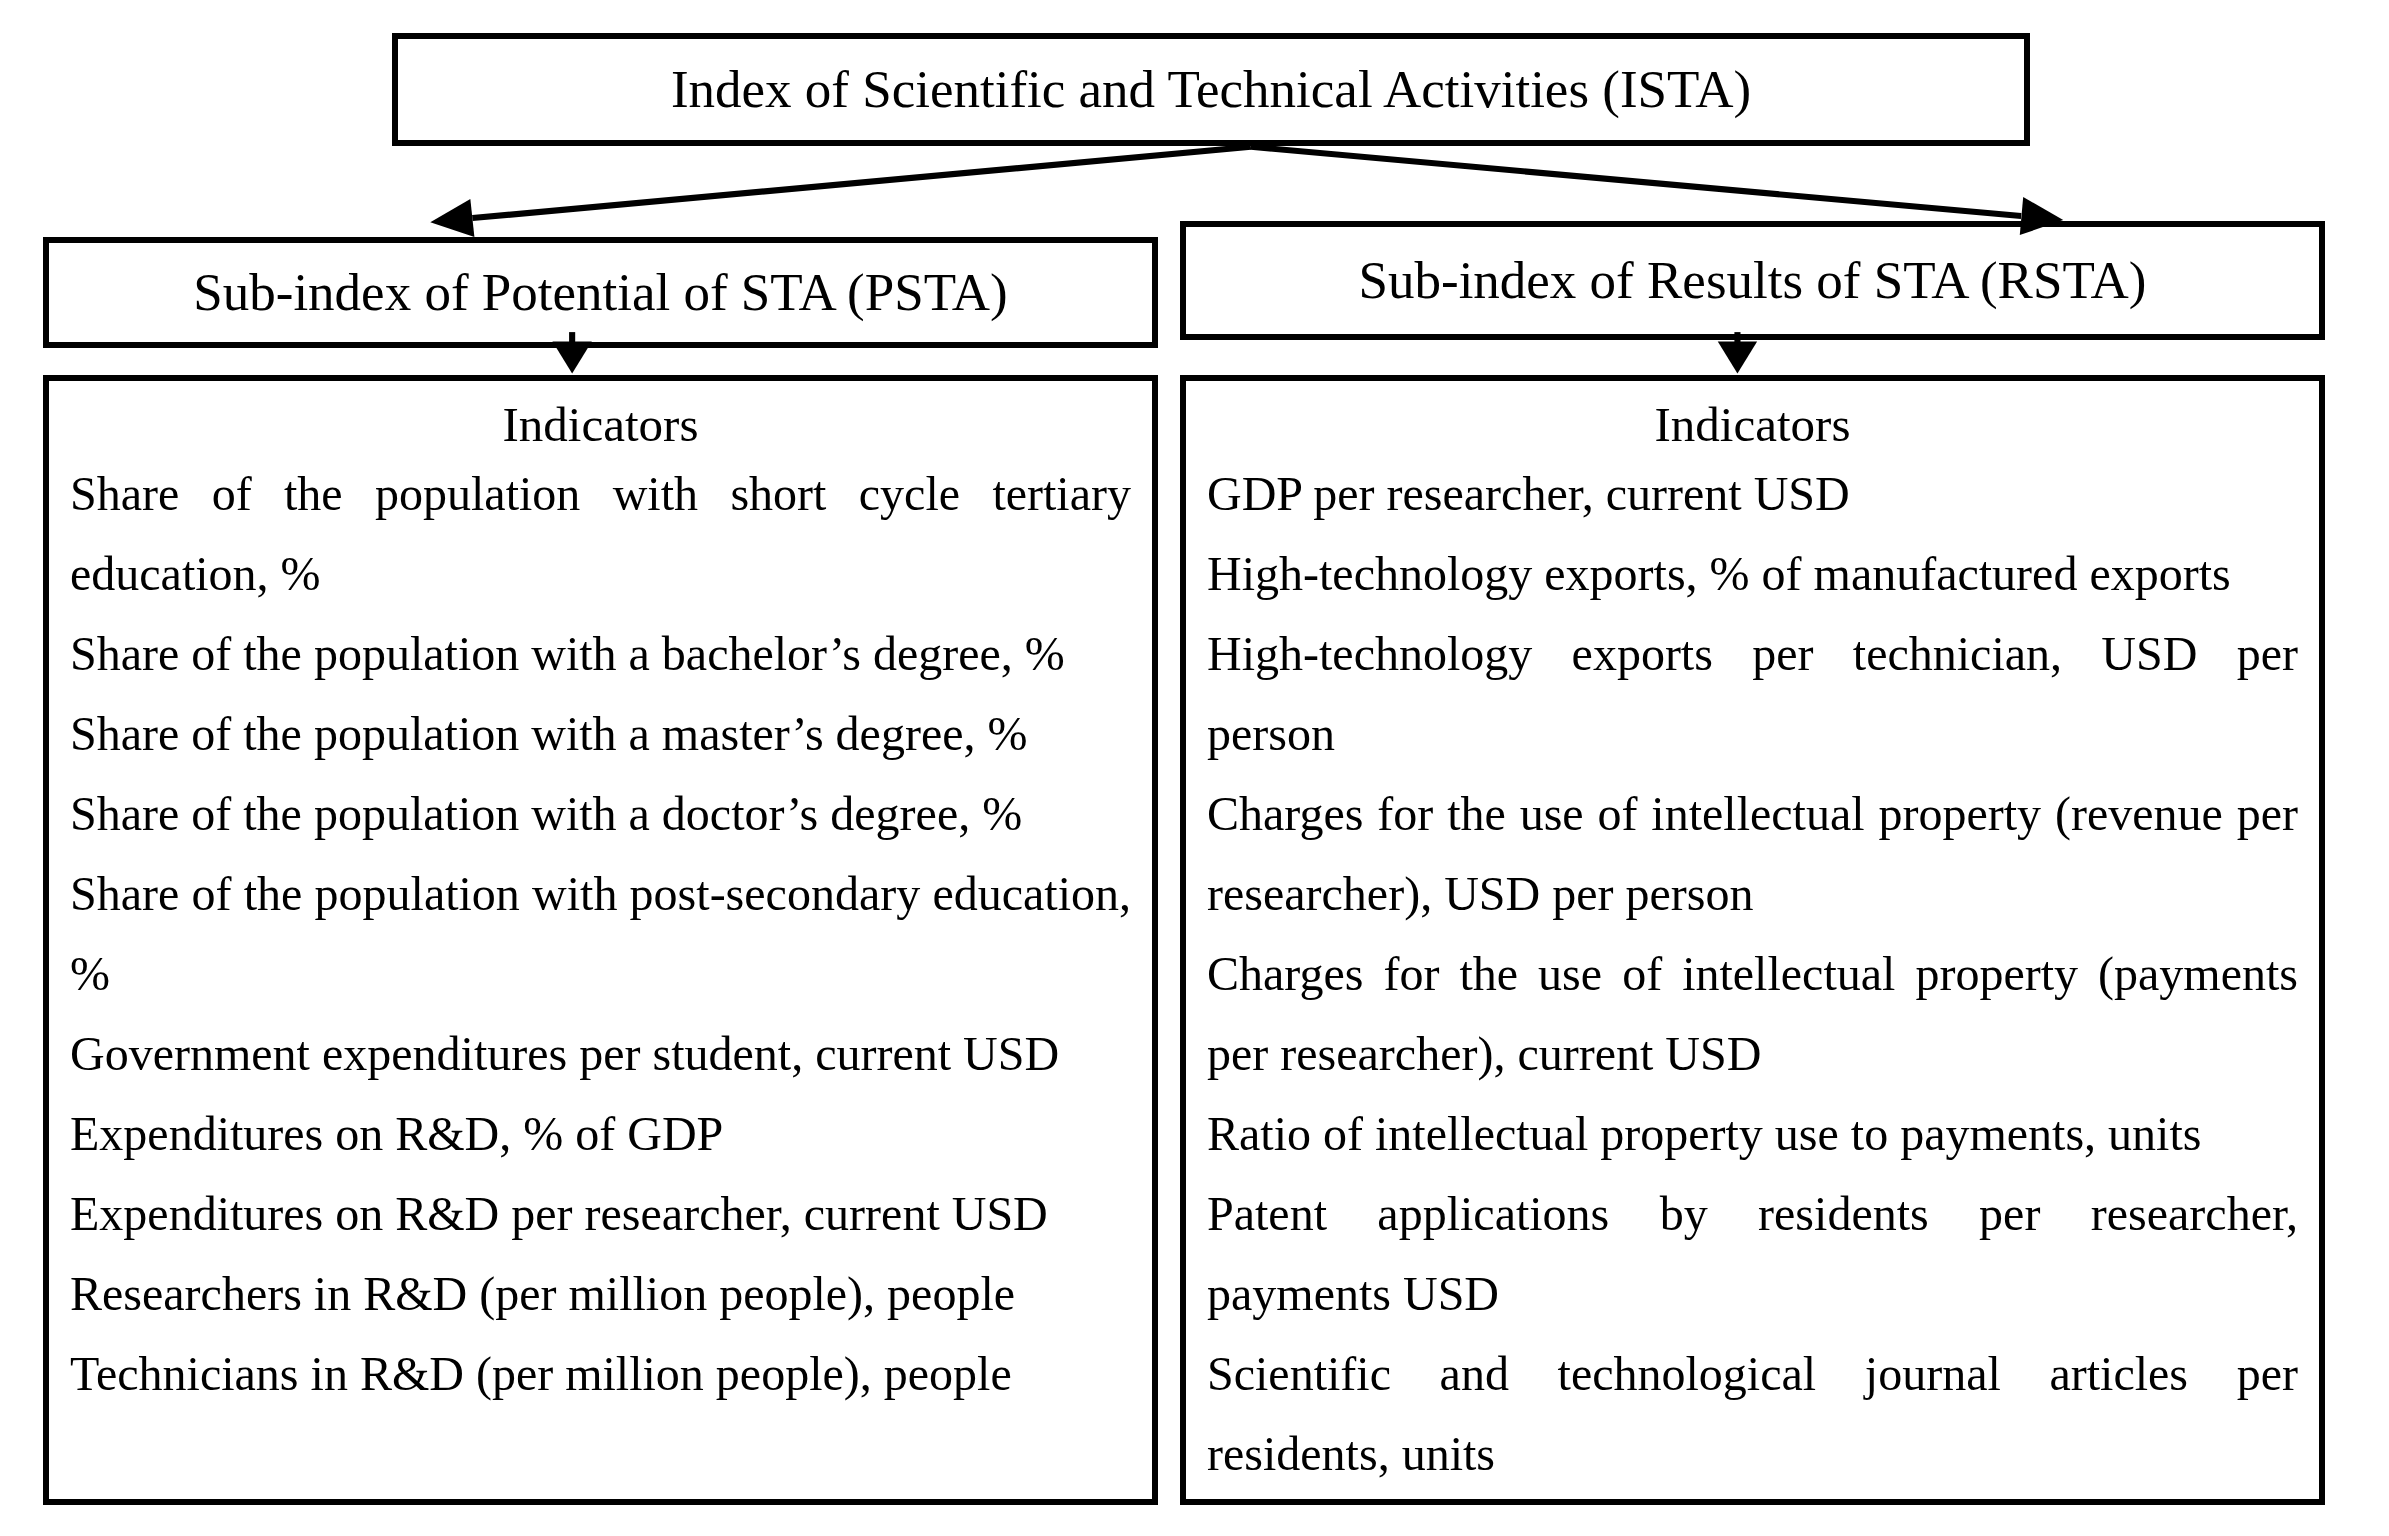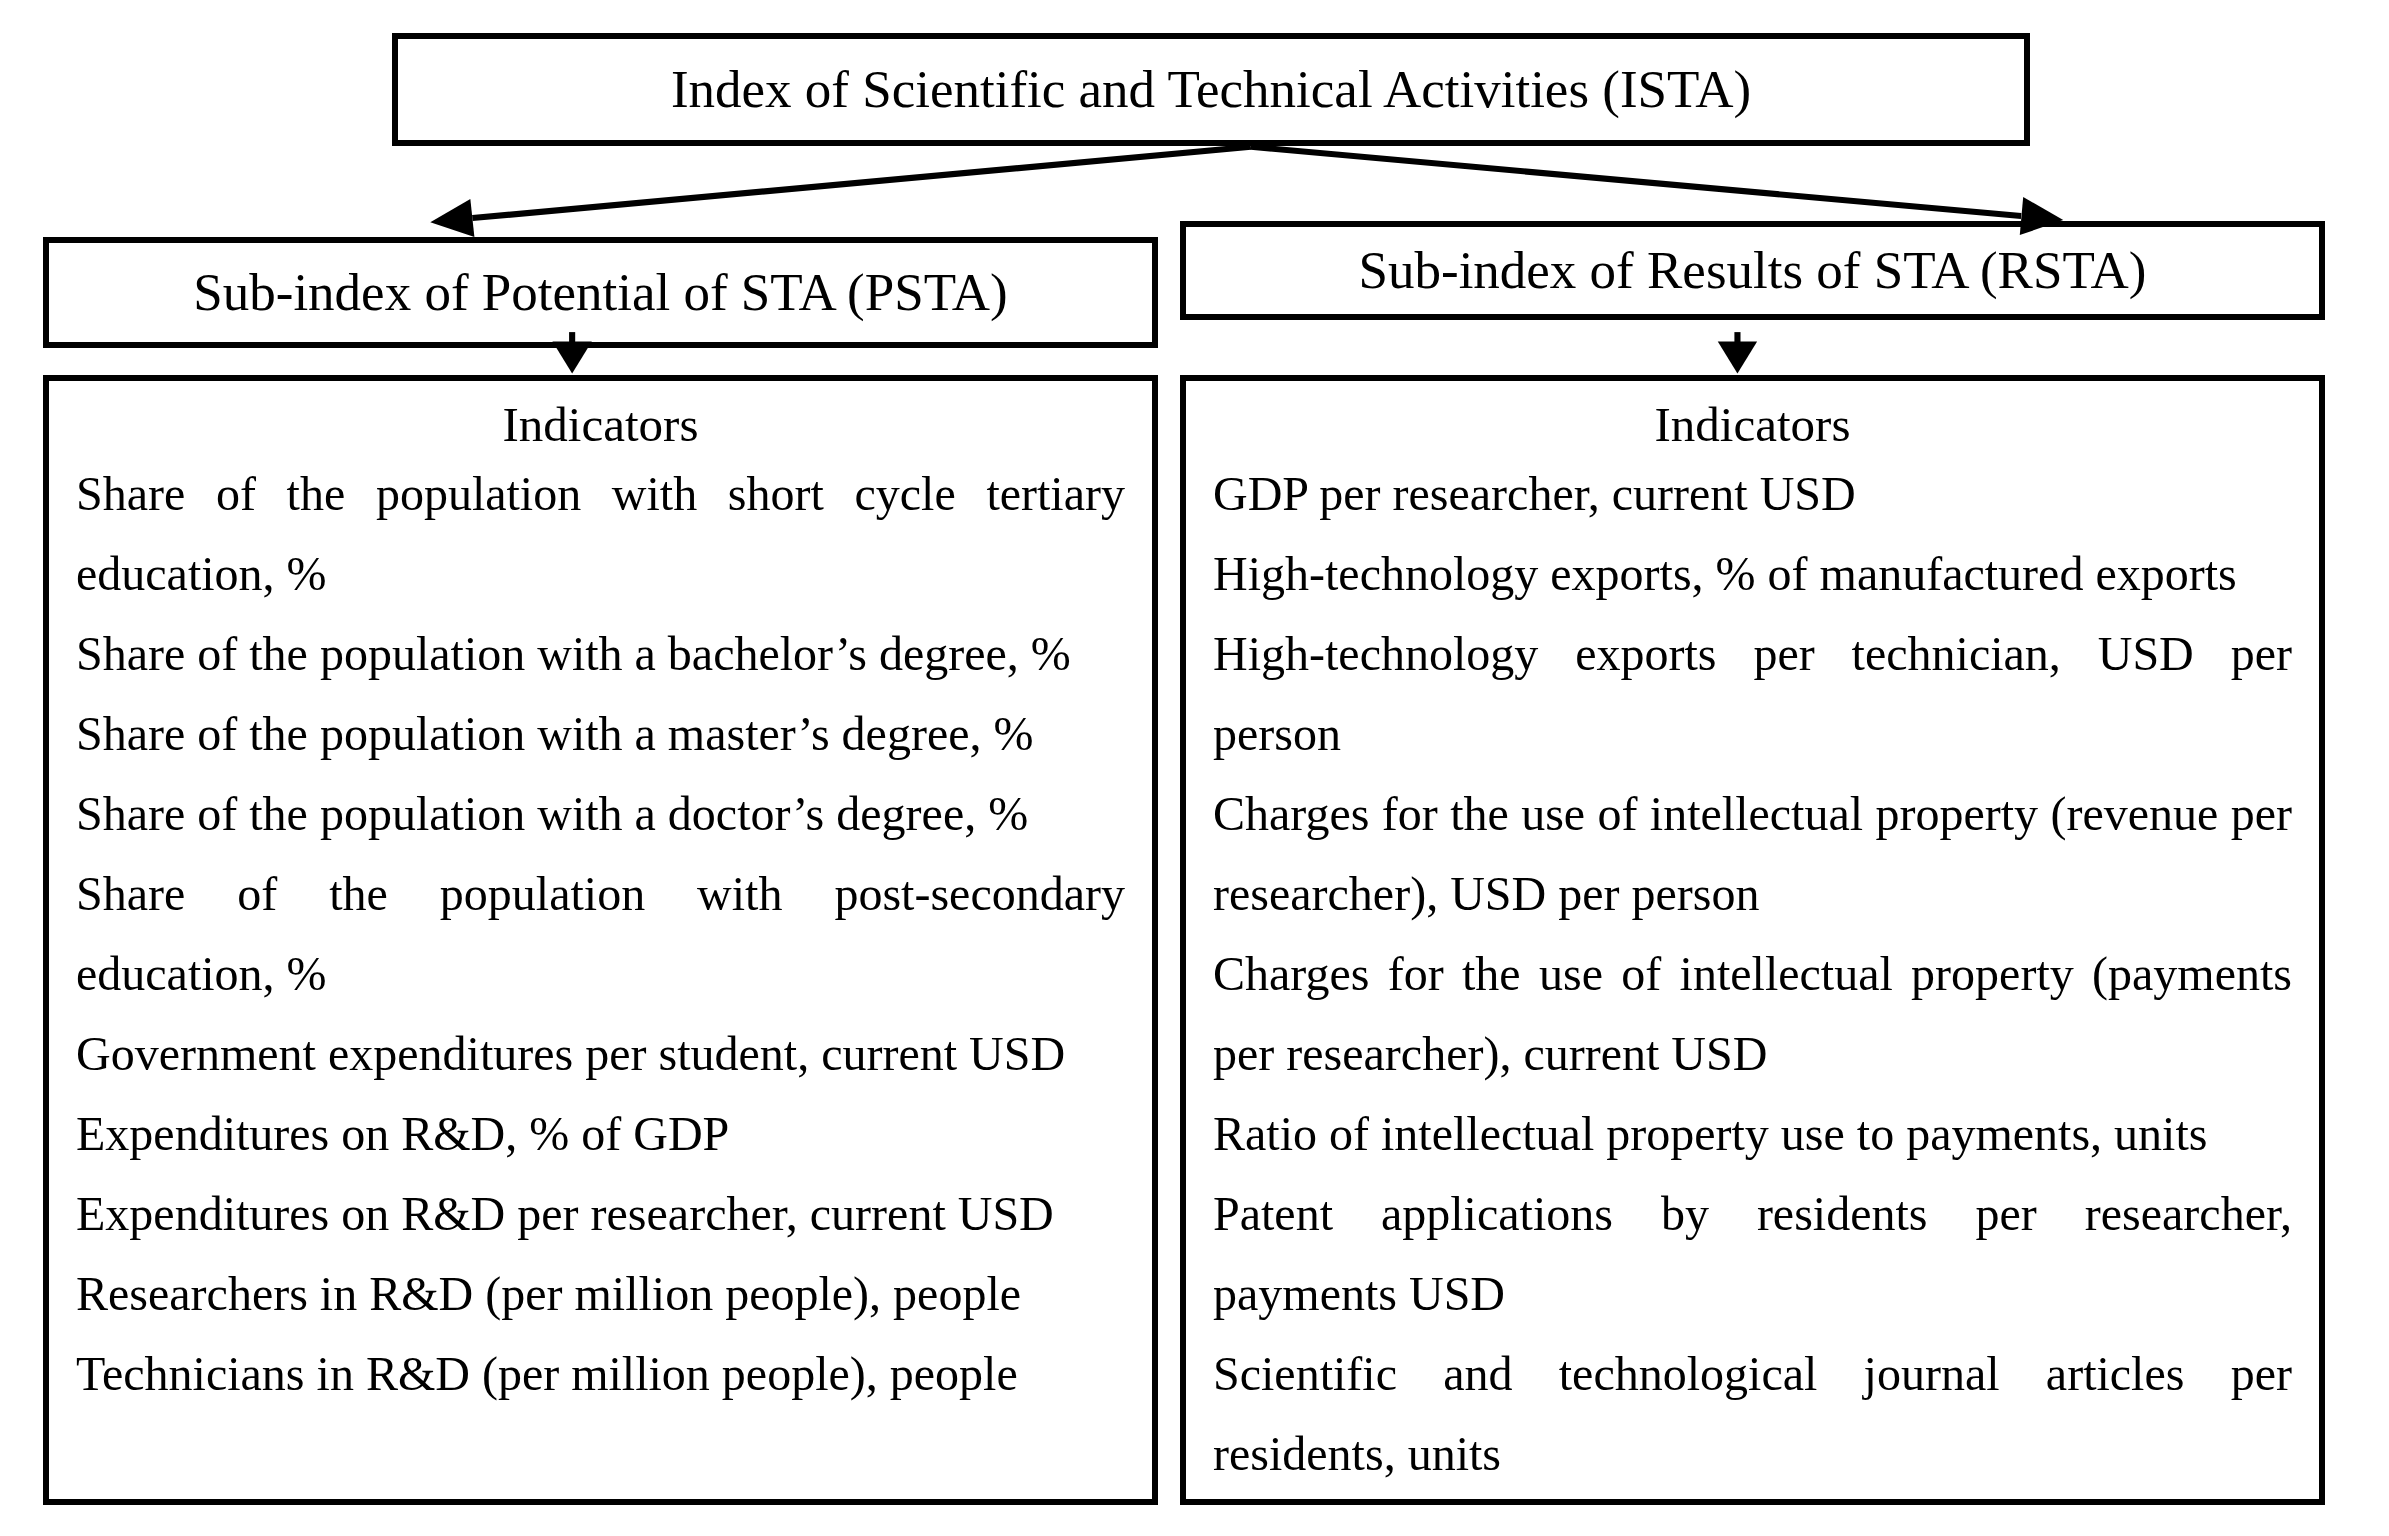--- a/index.html
+++ b/index.html
@@ -25,25 +25,25 @@
   .titlebox {
     display: flex;
     align-items: center;
     justify-content: center;
     text-align: center;
     font-size: 53px;
     line-height: 1.1;
   }
   #ista-box   { left: 392px;  top: 33px;  width: 1638px; height: 113px; }
   #psta-box   { left: 43px;   top: 237px; width: 1115px; height: 111px; }
-  #rsta-box   { left: 1180px; top: 221px; width: 1145px; height: 99px; }
+  #rsta-box   { left: 1180px; top: 221px; width: 1145px; height: 119px; }
   #psta-list  { left: 43px;   top: 375px; width: 1115px; height: 1130px; }
   #rsta-list  { left: 1180px; top: 375px; width: 1145px; height: 1130px; }
   .listbox {
-    padding: 15px 27px;
+    padding: 15px 21px;
     overflow: hidden;
   }
   .list-title {
     text-align: center;
     font-size: 49px;
     line-height: 58px;
     margin: 0;
   }
   .ind {
     margin: 0;

